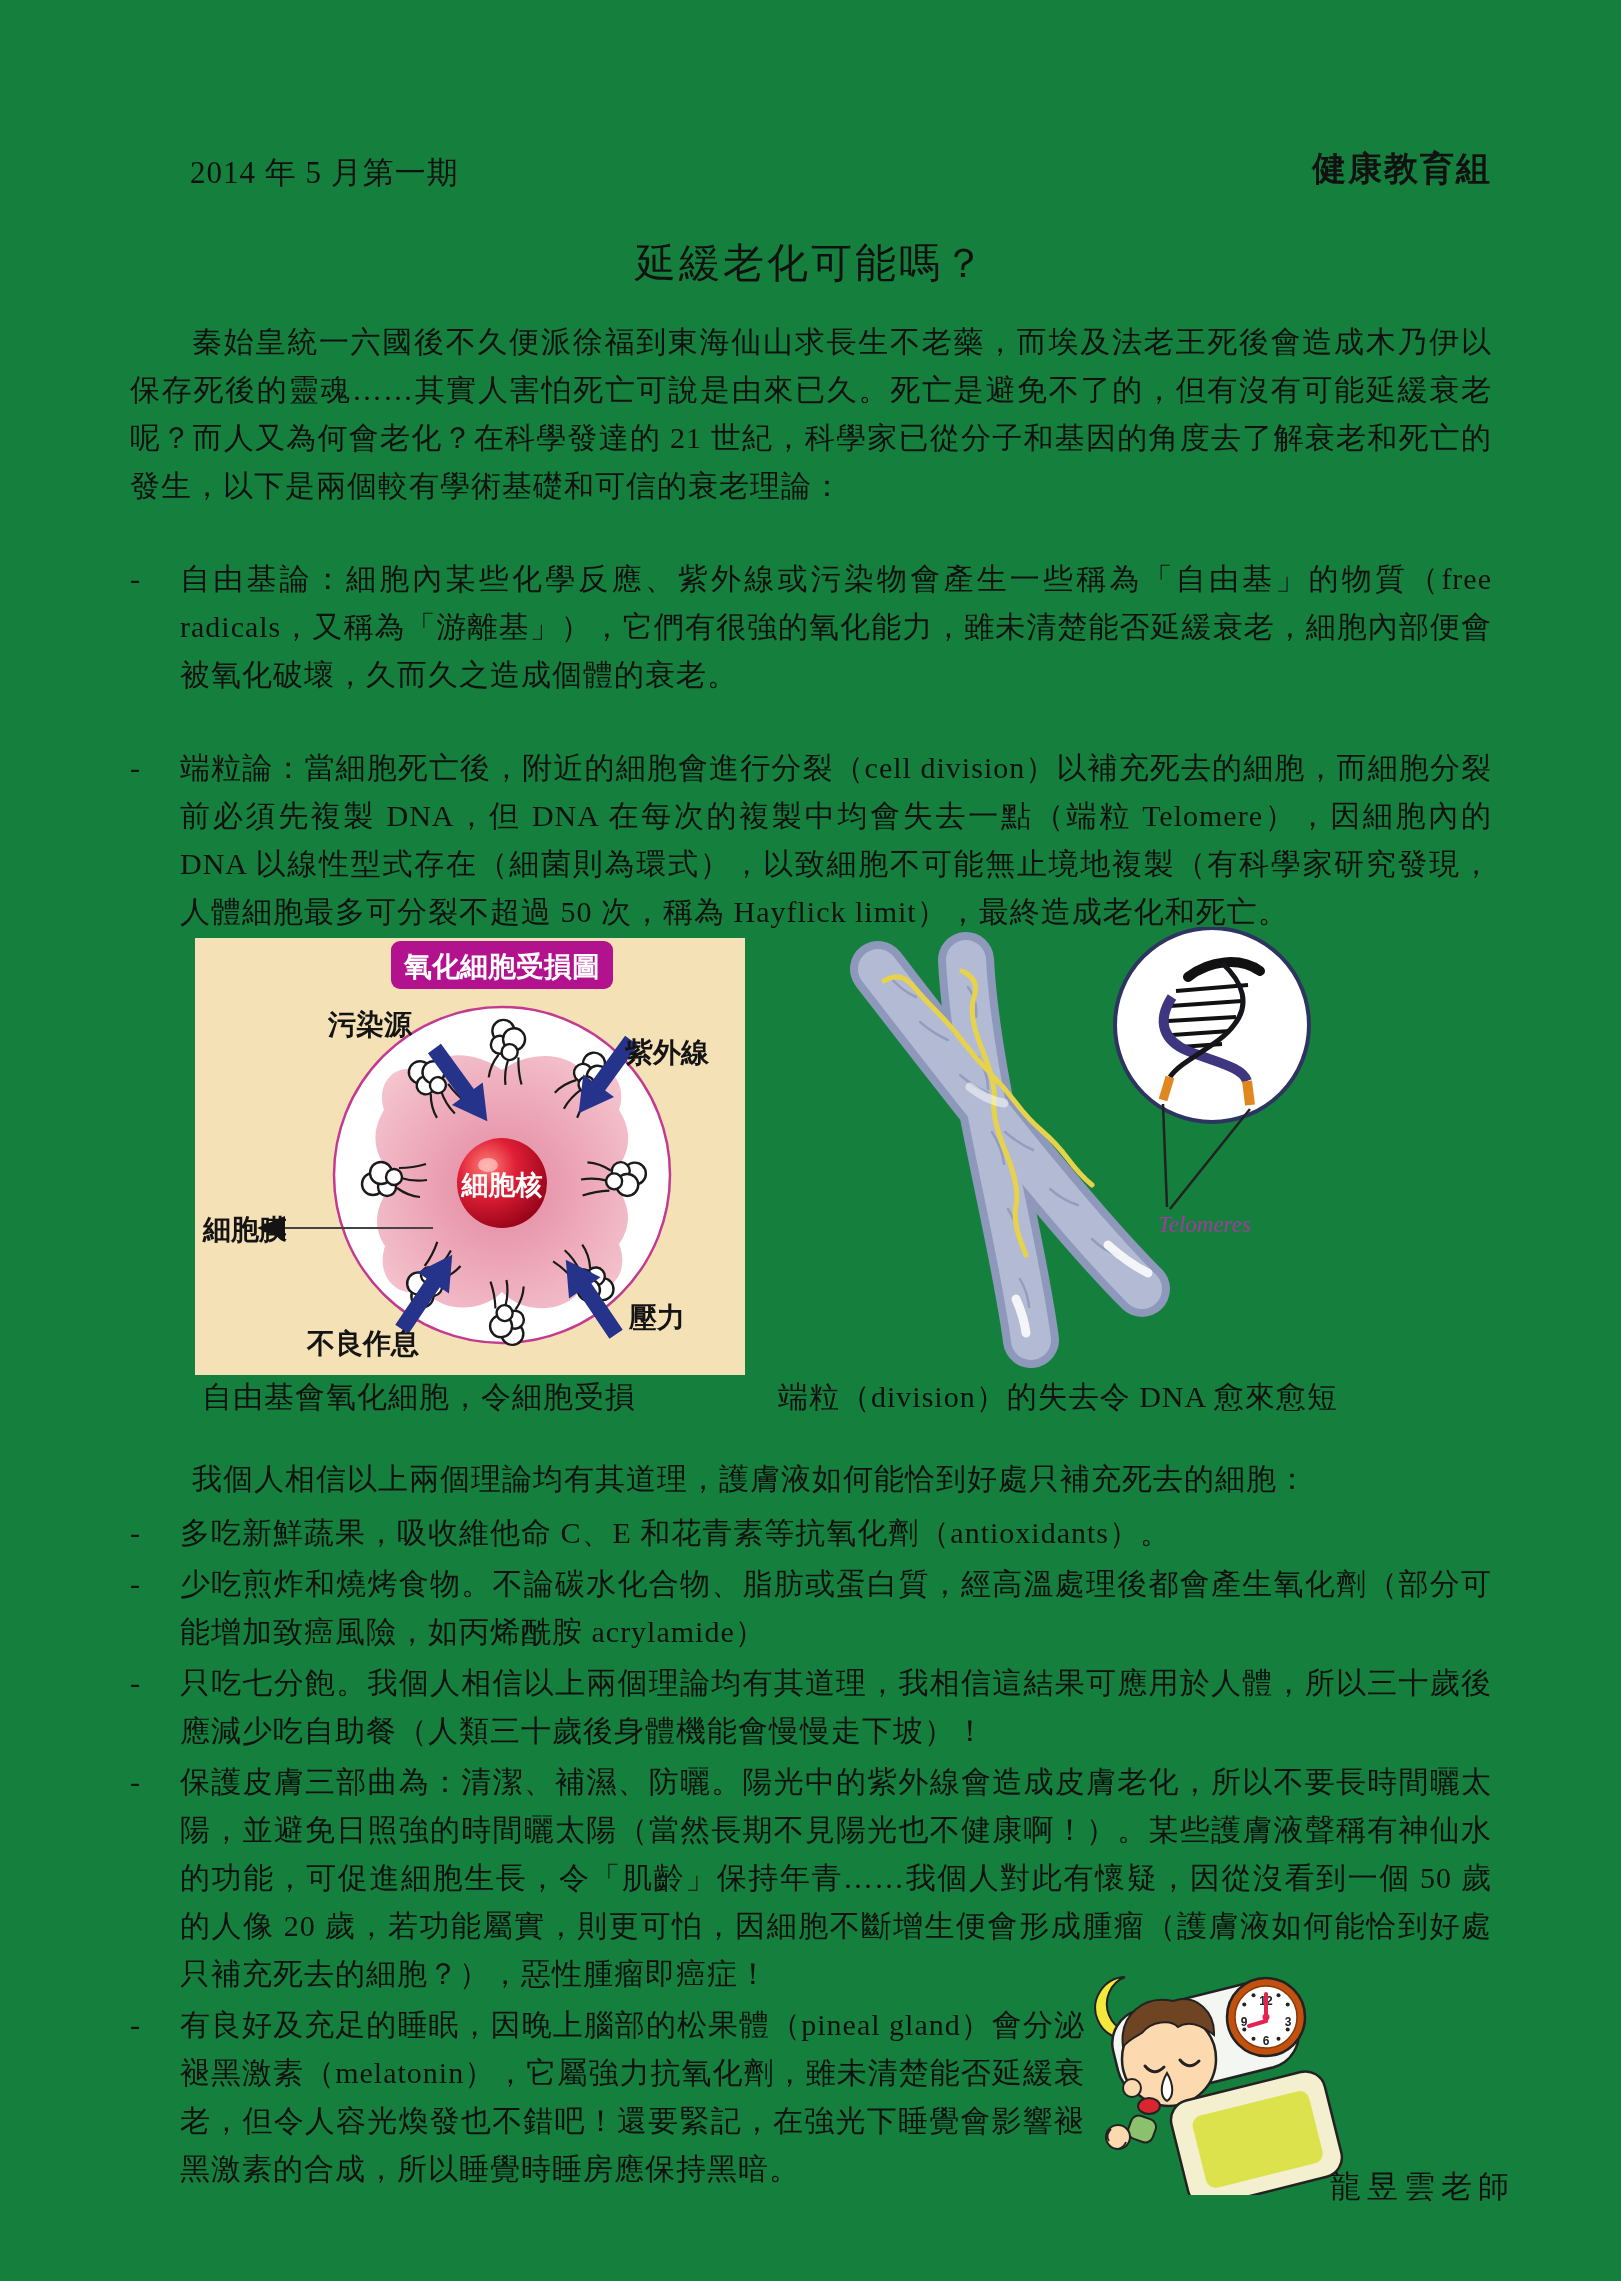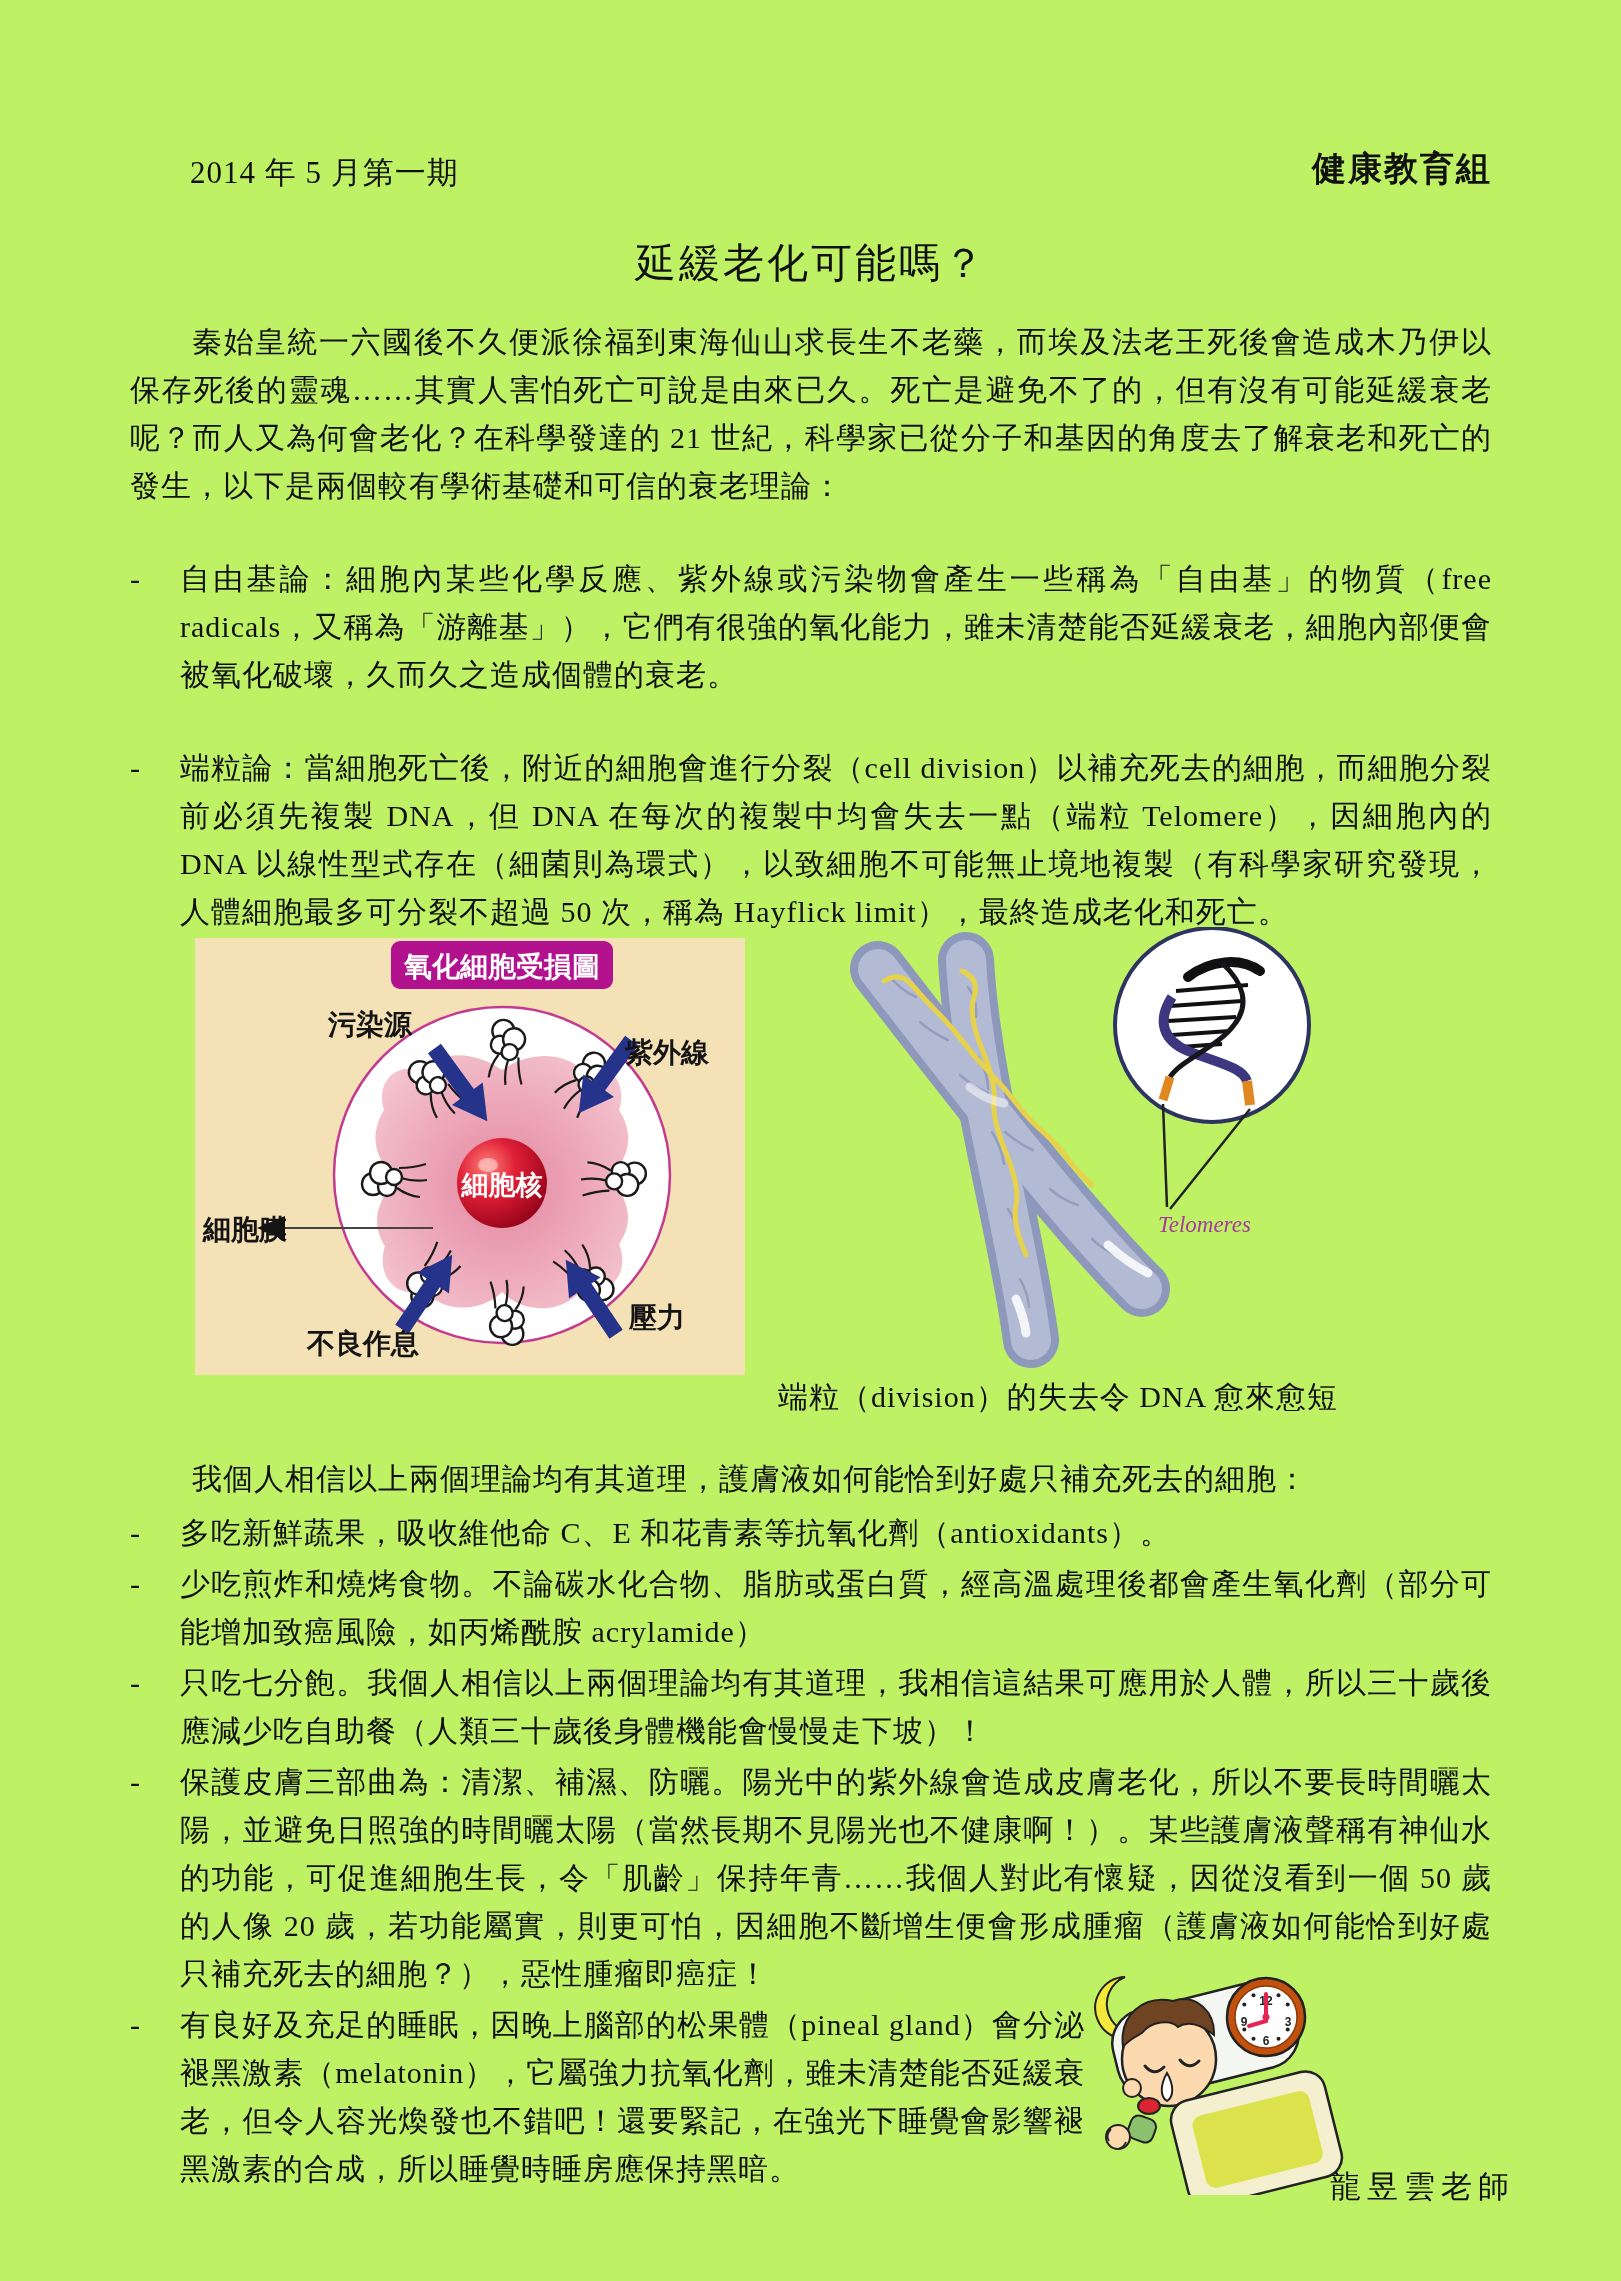--- a/index.html
+++ b/index.html
@@ -1,16 +1,16 @@
 <!DOCTYPE html>
 <html><head>
 <meta charset="utf-8">
 <style>
   html,body{margin:0;padding:0;background:#e8e8e8;}
-  .page{position:relative;width:1621px;height:2281px;background:#bef264;overflow:hidden;
+  .page{position:relative;width:1621px;height:2281px;background:#15803d;overflow:hidden;
         font-family:"Liberation Serif","DejaVu Serif",serif;color:#111;}
   .content{position:absolute;left:130px;top:0;width:1362px;}
   .header{position:relative;height:44px;margin-top:150px;}
   .issue{position:absolute;left:60px;top:2px;font-size:31px;letter-spacing:1px;}
   .dept{position:absolute;right:0;top:-4px;font-size:34px;font-weight:bold;
         font-family:"Liberation Sans","DejaVu Sans",sans-serif;letter-spacing:2px;}
   .doc-title{margin-top:48px;text-align:center;font-size:41px;line-height:42px;letter-spacing:3px;}
   .para{margin-top:34px;font-size:30px;line-height:48px;text-align:justify;text-indent:62px;letter-spacing:1px;}
   .li{display:flex;font-size:30px;line-height:48px;letter-spacing:1px;}
   .theory{margin-top:45px;}
@@ -162,20 +162,21 @@
           <path d="M402,36 C424,56 430,78 414,98 C398,120 362,132 350,150" stroke="#15151a" stroke-width="5"></path>
           <path d="M427,154 L430,178" stroke="#e0881f" stroke-width="10"></path>
           <path d="M350,150 L343,173" stroke="#e0881f" stroke-width="9"></path>
         </g>
         <path d="M343,177 L347,280 M430,182 L350,282" stroke="#222" stroke-width="2.5" fill="none"></path>
         <text x="338" y="305" font-size="23" font-style="italic" style="fill:#a53a9e">Telomeres</text>
       </svg>
     </div>
 
     <div class="caprow">
+      <span class="cap-left">自由基會氧化細胞，令細胞受損</span>
       <span class="cap-right">端粒（division）的失去令 DNA 愈來愈短</span>
     </div>
 
     <div class="m-intro">我個人相信以上兩個理論均有其道理，護膚液如何能恰到好處只補充死去的細胞：</div>
 
     <div class="methods">
       <div class="li method">
         <span class="marker">-</span>
         <div class="t-text">多吃新鮮蔬果，吸收維他命 C、E 和花青素等抗氧化劑（antioxidants）。</div>
       </div>

